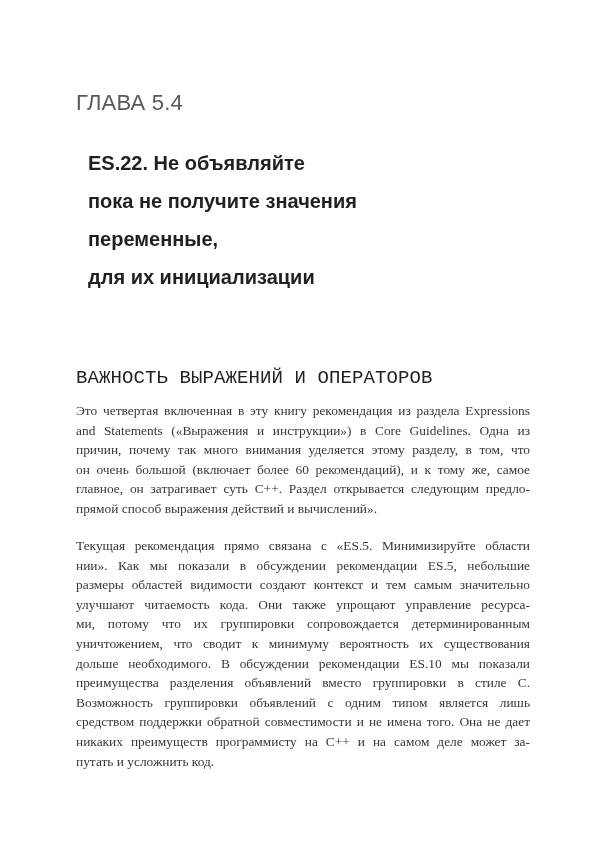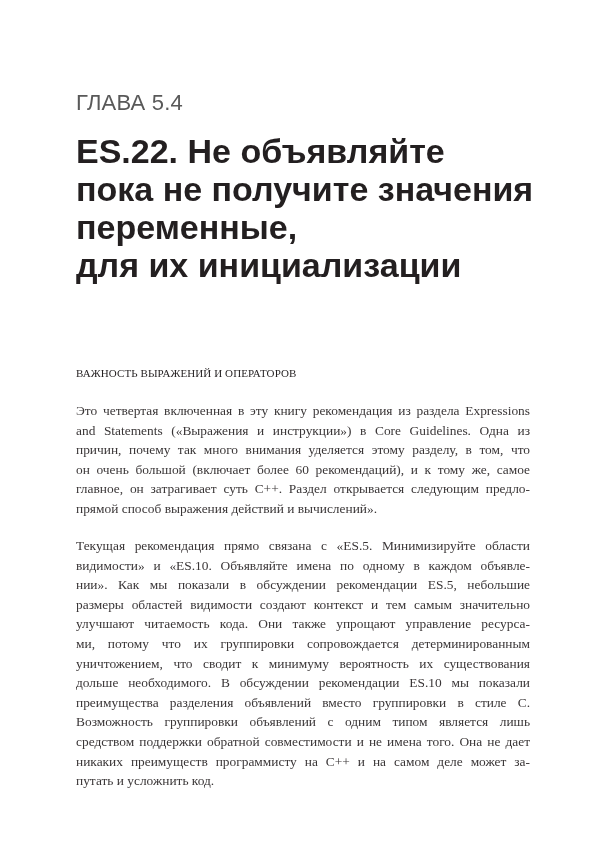--- a/index.html
+++ b/index.html
@@ -30,38 +30,38 @@
       font-weight: 400;
       color: #595959;
       letter-spacing: 0.2px;
       white-space: nowrap;
     }
     .chapter-title {
       position: absolute;
       left: 76px;
       top: 132px;
       width: 470px;
-      margin: 0;
+      margin: 12px;
       font-family: "Liberation Sans", sans-serif;
-      font-size: 34px;
+      font-size: 20px;
       font-weight: 700;
       line-height: 38px;
       color: #231f20;
     }
     .chapter-title span {
       display: block;
       white-space: nowrap;
     }
     .section-heading {
       position: absolute;
       left: 76px;
       top: 367px;
       margin: 0;
-      font-family: Liberation Serif, serif;
-      font-size: 11px;
+      font-family: Liberation Mono, monospace;
+      font-size: 19px;
       font-weight: 400;
       color: #231f20;
       letter-spacing: 0.1px;
       white-space: nowrap;
     }
     .body-text {
       position: absolute;
       left: 76px;
       width: 454px;
       font-family: "Liberation Serif", serif;
@@ -102,21 +102,20 @@
     <span class="line">Это четвертая включенная в эту книгу рекомендация из раздела Expressions</span>
     <span class="line">and Statements («Выражения и инструкции») в Core Guidelines. Одна из</span>
     <span class="line">причин, почему так много внимания уделяется этому разделу, в том, что</span>
     <span class="line">он очень большой (включает более 60 рекомендаций), и к тому же, самое</span>
     <span class="line">главное, он затрагивает суть C++. Раздел открывается следующим предло-</span>
     <span class="line last">прямой способ выражения действий и вычислений».</span>
   </div>
 
   <div class="body-text para-2">
     <span class="line">Текущая рекомендация прямо связана с «ES.5. Минимизируйте области</span>
-    <span class="line">видимости» и «ES.10. Объявляйте имена по одному в каждом объявле-</span>
     <span class="line">нии». Как мы показали в обсуждении рекомендации ES.5, небольшие</span>
     <span class="line">размеры областей видимости создают контекст и тем самым значительно</span>
     <span class="line">улучшают читаемость кода. Они также упрощают управление ресурса-</span>
     <span class="line">ми, потому что их группировки сопровождается детерминированным</span>
     <span class="line">уничтожением, что сводит к минимуму вероятность их существования</span>
     <span class="line">дольше необходимого. В обсуждении рекомендации ES.10 мы показали</span>
     <span class="line">преимущества разделения объявлений вместо группировки в стиле C.</span>
     <span class="line">Возможность группировки объявлений с одним типом является лишь</span>
     <span class="line">средством поддержки обратной совместимости и не имена того. Она не дает</span>
     <span class="line">никаких преимуществ программисту на C++ и на самом деле может за-</span>

